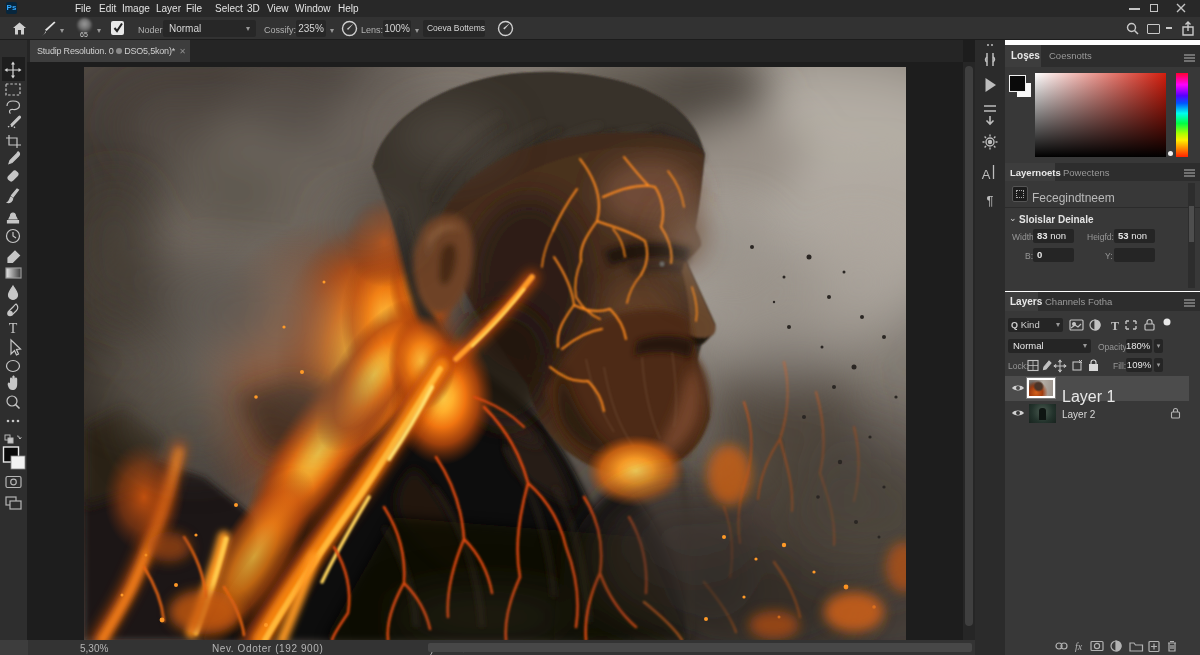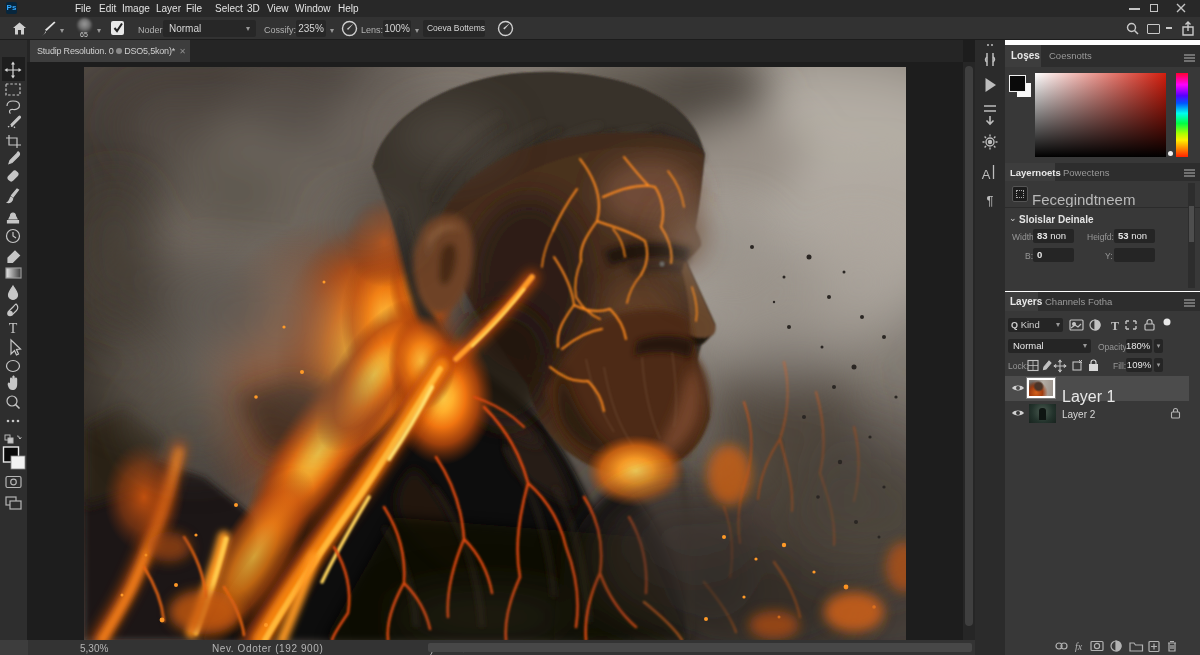--- a/index.html
+++ b/index.html
@@ -572,21 +572,21 @@
       <div class="ptab act" style="left:0px;height:18px;padding:4px 0 3px 5px;width:50px;font-size:9.5px">Layernoets</div>
       <div class="ptab" style="left:58px;padding:4px 0;font-size:9.5px">Powectens</div>
       <svg style="position:absolute;right:5px;top:6px" width="11" height="8" viewBox="0 0 11 8">
           <path d="M0 1 H11 M0 4 H11 M0 7 H11" stroke="#b5b5b5" stroke-width="1.2"></path>
         </svg>
     </div>
     <div style="position:absolute;top:141px;left:0;width:195px;height:110px;background:#383838">
       <div style="position:absolute;left:7px;top:5px;width:16px;height:16px;background:#1c1c1c;border:1px solid #555;border-radius:2px">
         <div style="position:absolute;left:3px;top:3px;width:8px;height:8px;border:1px dotted #aaa"></div>
       </div>
-      <div style="position:absolute;left:27px;top:10px;color:#b9b9b9;font-size:15px">Fecegindtneem</div>
+      <div style="position:absolute;left:27px;top:10px;color:#b9b9b9;font-size:12px">Fecegindtneem</div>
       <div style="position:absolute;left:0px;top:26px;width:195px;height:1px;background:#2b2b2b"></div>
       <div style="position:absolute;left:4px;top:32px;color:#cfcfcf;font-size:9px">⌄</div>
       <div style="position:absolute;left:14px;top:33px;color:#e4e4e4;font-size:10px;font-weight:bold">Sloislar Deinale</div>
       <div class="plbl" style="left:7px;top:51px">Width:</div>
       <div class="inbox" style="left:28px;top:48px;width:41px;height:14px;line-height:14px"><b style="margin-left:4px">83</b> non</div>
       <div class="plbl" style="left:82px;top:51px">Heigfd:</div>
       <div class="inbox" style="left:109px;top:48px;width:41px;height:14px;line-height:14px"><b style="margin-left:4px">53</b> non</div>
       <div class="plbl" style="left:20px;top:70px">B:</div>
       <div class="inbox" style="left:28px;top:67px;width:41px;height:14px;line-height:14px"><b style="margin-left:4px">0</b></div>
       <div class="plbl" style="left:100px;top:70px">Y:</div>

